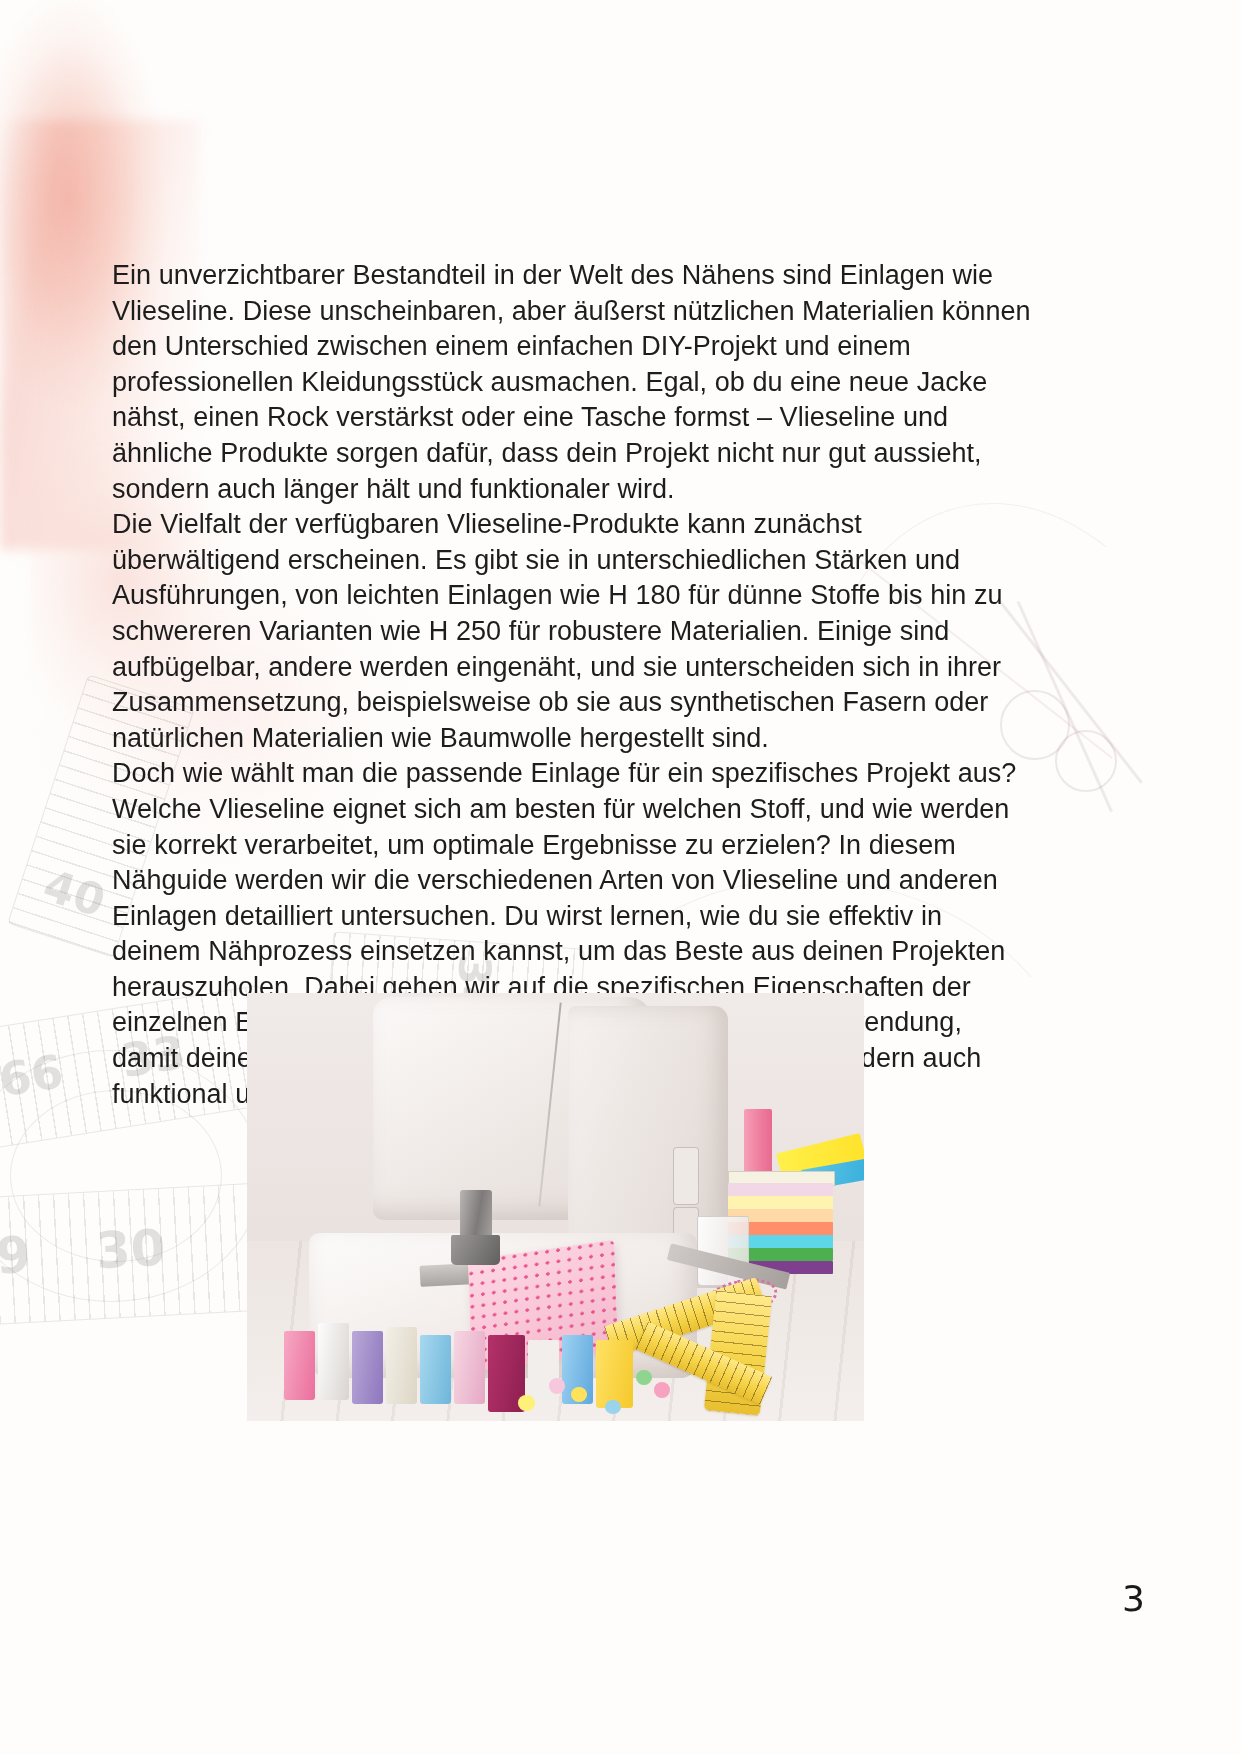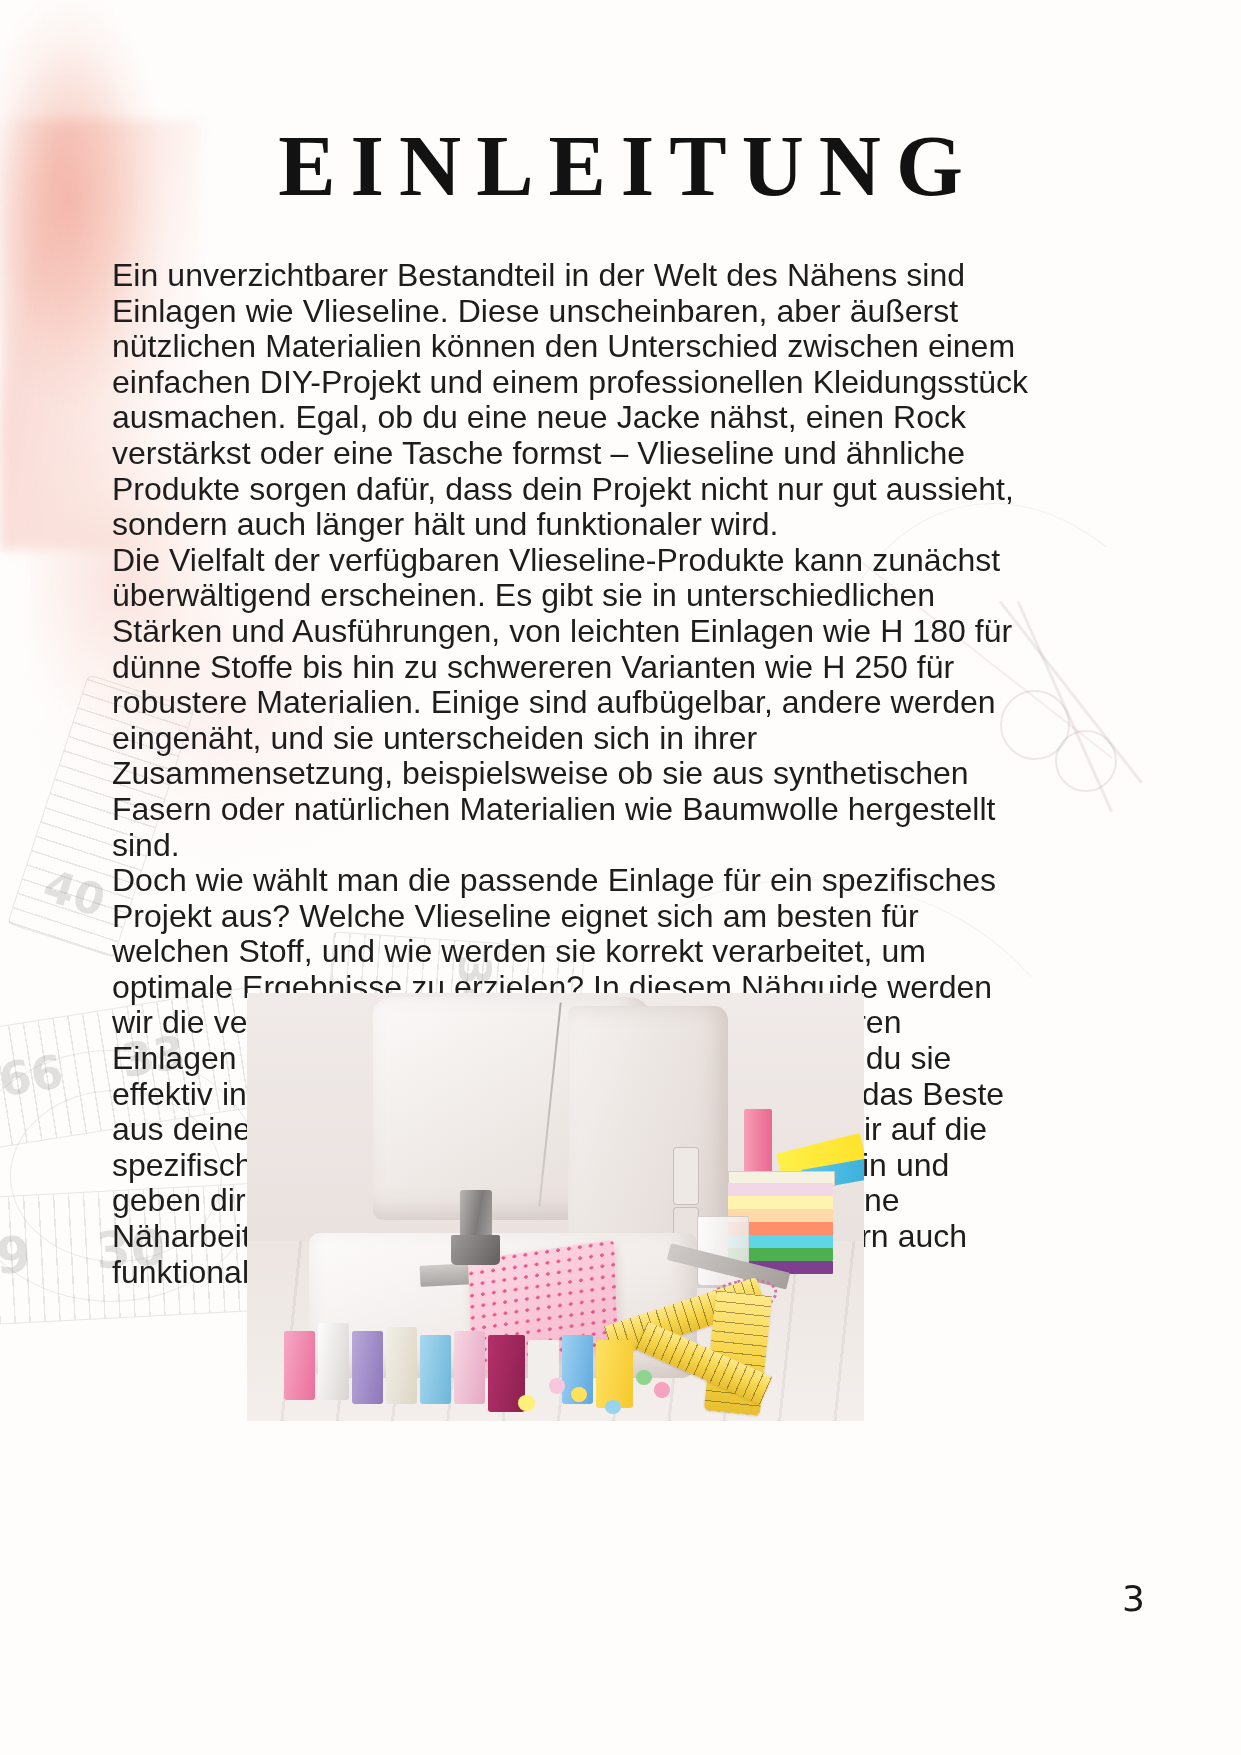--- a/index.html
+++ b/index.html
@@ -149,21 +149,21 @@
     line-height: 1.08;
     white-space: nowrap;
   }
 
   .body-block {
     position: absolute;
     left: 112px;
     top: 258px;
     width: 922px;
     color: #1d1d1d;
-    font-size: 32px;
+    font-size: 27px;
     line-height: 35.6px;
     letter-spacing: 0.0px;
     word-spacing: 0.2px;
   }
   .body-block p {
     margin: 0;
   }
 
   .photo {
     position: absolute;
@@ -415,21 +415,20 @@
 
     <div class="scissor-line" style="left:1000px; top:600px; width:230px; height:3px; transform:rotate(52deg);"></div>
     <div class="scissor-line" style="left:1018px; top:600px; width:230px; height:3px; transform:rotate(66deg);"></div>
     <div class="scissor-ring" style="left:1000px; top:690px; width:66px; height:66px;"></div>
     <div class="scissor-ring" style="left:1055px; top:730px; width:58px; height:58px;"></div>
     <div class="scissor-line" style="left:860px; top:560px; width:320px; height:2px; transform:rotate(38deg); background:rgba(190,120,120,0.13);"></div>
     <div class="hair-curve" style="left:820px; top:500px; width:400px; height:560px; transform:rotate(-12deg);"></div>
     <div class="hair-curve" style="left:560px; top:880px; width:520px; height:420px; transform:rotate(8deg);"></div>
   </div>
 
-  <h1 class="title">EINLEITUNG</h1>
 
   <div class="body-block">
     <p>Ein unverzichtbarer Bestandteil in der Welt des Nähens sind Einlagen wie Vlieseline. Diese unscheinbaren, aber äußerst nützlichen Materialien können den Unterschied zwischen einem einfachen DIY-Projekt und einem professionellen Kleidungsstück ausmachen. Egal, ob du eine neue Jacke nähst, einen Rock verstärkst oder eine Tasche formst – Vlieseline und ähnliche Produkte sorgen dafür, dass dein Projekt nicht nur gut aussieht, sondern auch länger hält und funktionaler wird.</p>
     <p>Die Vielfalt der verfügbaren Vlieseline-Produkte kann zunächst überwältigend erscheinen. Es gibt sie in unterschiedlichen Stärken und Ausführungen, von leichten Einlagen wie H 180 für dünne Stoffe bis hin zu schwereren Varianten wie H 250 für robustere Materialien. Einige sind aufbügelbar, andere werden eingenäht, und sie unterscheiden sich in ihrer Zusammensetzung, beispielsweise ob sie aus synthetischen Fasern oder natürlichen Materialien wie Baumwolle hergestellt sind.</p>
     <p>Doch wie wählt man die passende Einlage für ein spezifisches Projekt aus? Welche Vlieseline eignet sich am besten für welchen Stoff, und wie werden sie korrekt verarbeitet, um optimale Ergebnisse zu erzielen? In diesem Nähguide werden wir die verschiedenen Arten von Vlieseline und anderen Einlagen detailliert untersuchen. Du wirst lernen, wie du sie effektiv in deinem Nähprozess einsetzen kannst, um das Beste aus deinen Projekten herauszuholen. Dabei gehen wir auf die spezifischen Eigenschaften der einzelnen Einlagen ein und geben dir praktische Tipps zur Anwendung, damit deine Näharbeiten nicht nur professionell aussehen, sondern auch funktional und langlebig sind.</p>
   </div>
 
   <figure class="photo" style="margin:0;">
     <div class="photo-canvas">
       <div class="ph-bg"></div>

